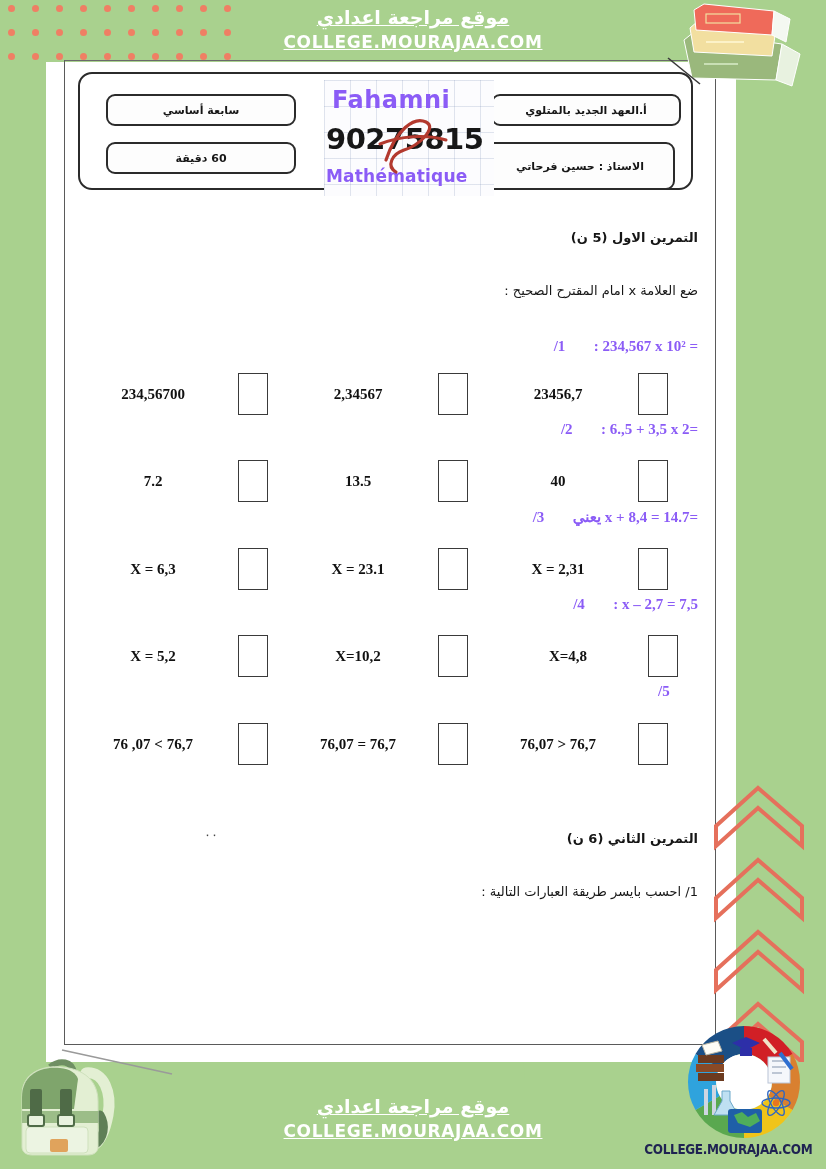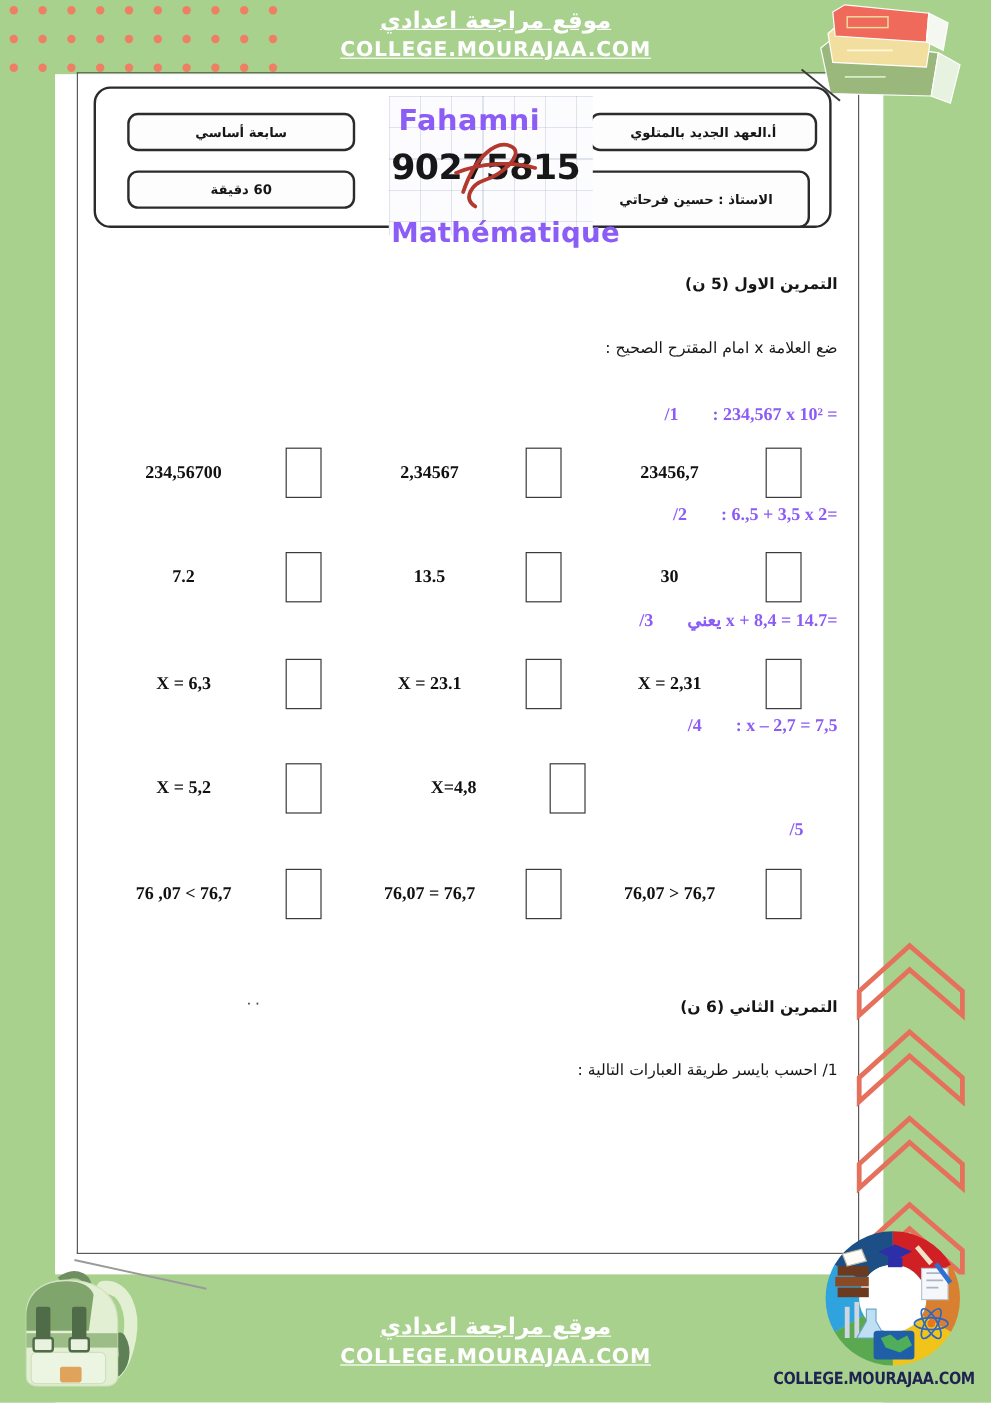--- a/index.html
+++ b/index.html
@@ -182,21 +182,21 @@
       #fcfcfe;
   }
   .logo-word {
     position: absolute;
     font-family: "DejaVu Sans", sans-serif;
     font-weight: bold;
     color: #8b5cf6;
     white-space: nowrap;
   }
   .logo-fahamni { left: 252px; top: 12px; font-size: 24px; letter-spacing: 0.5px; }
-  .logo-math    { left: 246px; top: 108px; font-size: 23px; letter-spacing: 0.2px; }
+  .logo-math    { left: 246px; top: 92px; font-size: 17px; letter-spacing: 0.2px; }
   .logo-phone {
     position: absolute;
     left: 246px; top: 48px;
     font-family: "DejaVu Sans", sans-serif;
     font-size: 29px;
     font-weight: bold;
     color: #171717;
     letter-spacing: -0.5px;
   }
   .scribble {
@@ -419,21 +419,21 @@
       <div class="opt-row" style="margin-top:22px;">
         <div class="opt" style="width:210px; justify-content:flex-start;">
           <div class="opt-label" style="width:150px;">7.2</div>
           <div class="opt-box"></div>
         </div>
         <div class="opt" style="width:200px; justify-content:flex-start;">
           <div class="opt-label" style="width:140px;">13.5</div>
           <div class="opt-box"></div>
         </div>
         <div class="opt" style="width:200px; justify-content:flex-start;">
-          <div class="opt-label" style="width:140px;">30</div>
+          <div class="opt-label" style="width:140px;">40</div>
           <div class="opt-box"></div>
         </div>
       </div>
 
       <div class="q-prompt" style="margin-top:6px;">
         <span class="q-expr">يعني   x + 8,4 = 14.7=</span><span class="q-num">/3</span>
       </div>
       <div class="opt-row" style="margin-top:22px;">
         <div class="opt" style="width:210px; justify-content:flex-start;">
           <div class="opt-label" style="width:150px;">X = 6,3</div>
@@ -450,21 +450,25 @@
       </div>
 
       <div class="q-prompt" style="margin-top:6px;">
         <span class="q-expr">:  x – 2,7 = 7,5</span><span class="q-num">/4</span>
       </div>
       <div class="opt-row" style="margin-top:22px;">
         <div class="opt" style="width:210px; justify-content:flex-start;">
           <div class="opt-label" style="width:150px;">X = 5,2</div>
           <div class="opt-box"></div>
         </div>
-        <div class="opt" style="width:200px; justify-content:flex-end;">
+        <div class="opt" style="width:200px; justify-content:flex-start;">
+          <div class="opt-label" style="width:140px;">X=10,2</div>
+          <div class="opt-box"></div>
+        </div>
+        <div class="opt" style="width:200px; justify-content:center;">
           <div class="opt-label" style="width:140px;">X=4,8</div>
           <div class="opt-box"></div>
         </div>
       </div>
 
       <div class="q-prompt" style="margin-top:6px; height:18px;">
         <span class="q-expr"></span><span class="q-num">/5</span>
       </div>
       <div class="opt-row" style="margin-top:22px;">
         <div class="opt" style="width:210px; justify-content:flex-start;">

